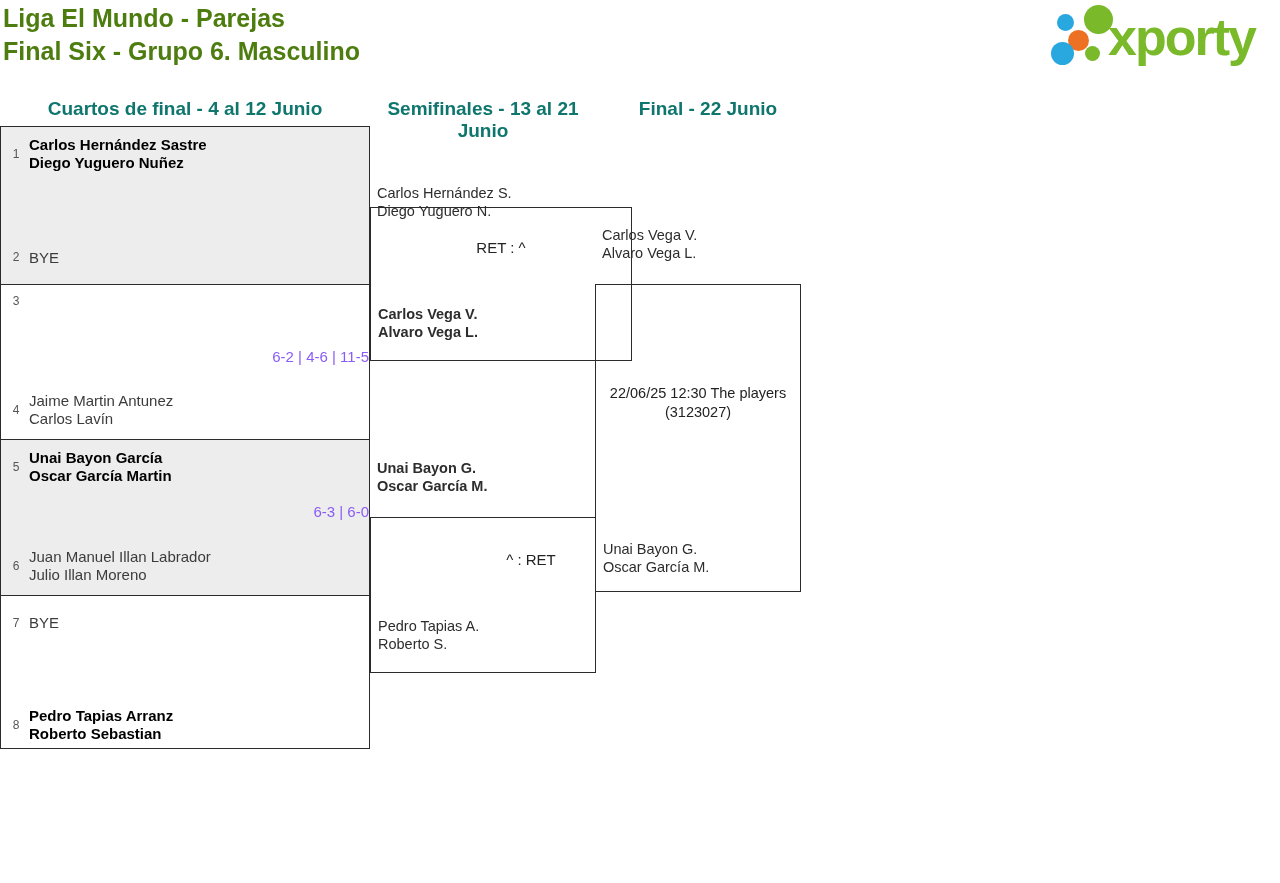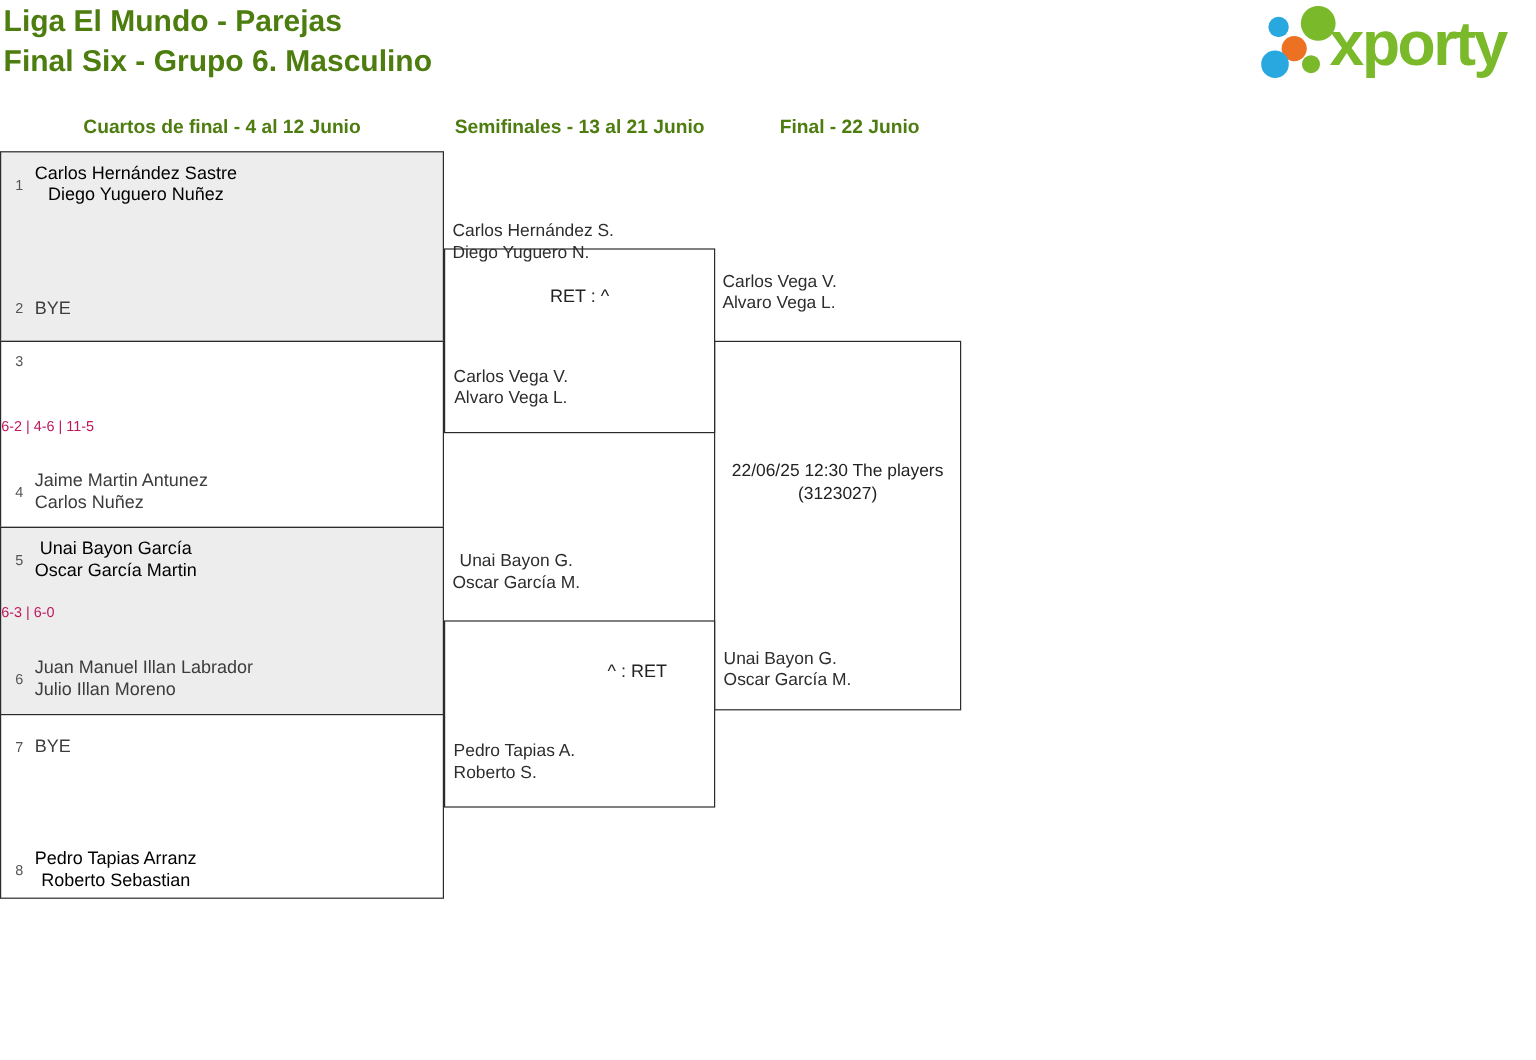--- a/index.html
+++ b/index.html
@@ -15,22 +15,22 @@
   .logo-dot{position:absolute;border-radius:50%;}
   .dot-blue-sm{left:9px;top:12px;width:17px;height:17px;background:#29a8e0;}
   .dot-green-lg{left:36px;top:3px;width:29px;height:29px;background:#79b92a;}
   .dot-orange{left:20px;top:28px;width:21px;height:21px;background:#ed7123;}
   .dot-blue-lg{left:3px;top:40px;width:23px;height:23px;background:#29a8e0;}
   .dot-green-sm{left:37px;top:44px;width:15px;height:15px;background:#79b92a;}
   .logo-word{position:absolute;left:60px;top:7px;font-size:52px;font-weight:700;
              color:#79b92a;letter-spacing:-2px;line-height:56px;}
 
   
-  .round-label{position:absolute;top:98px;font-size:16px;font-weight:700;
-               text-align:center;color:#4d7c0f;}
+  .round-label{position:absolute;top:98px;font-size:19px;font-weight:700;
+               text-align:center;color:#0f766e;}
   .round-qf{left:0;width:370px;}
   .round-sf{left:370px;width:226px;}
   .round-final{left:595px;width:226px;}
 
   
   .qf-block{position:absolute;left:0;width:370px;border:1px solid #2b2b2b;
             box-sizing:border-box;}
   .qf-a{top:126px;height:159px;background:#ededed;}
   .qf-b{top:284px;height:156px;background:#ffffff;}
   .qf-c{top:439px;height:157px;background:#ededed;}
@@ -38,29 +38,29 @@
 
   .team-row{position:absolute;left:8px;right:8px;display:flex;gap:6px;align-items:center;}
   .row-top{top:9px;}
   .row-bottom{bottom:12px;}
   .qf-a .row-bottom{bottom:18px;}
   .qf-d .row-top{top:18px;}
   .qf-d .row-bottom{bottom:6px;}
   .seed{flex:0 0 14px;width:14px;text-align:center;font-size:12px;color:#555;}
   .names{font-size:15px;line-height:17.5px;}
   .names div:empty{display:none;}
-  .w{font-weight:400;color:#000;text-align:center;}
+  .w{font-weight:700;color:#000;}
   .l{font-weight:400;color:#3c3c3c;}
-  .block-score{position:absolute;left:0;width:100%;top:63px;text-align:left;
-               font-size:12px;color:#be185d;}
+  .block-score{position:absolute;left:0;width:100%;top:63px;text-align:right;
+               font-size:15px;color:#8b5cf6;}
   .block-score:empty{display:none;}
 
   
   .match-box{position:absolute;border:1px solid #2b2b2b;box-sizing:border-box;}
-  .sf1-box{left:370px;top:207px;width:226px;height:154px;padding-left:44px;}
+  .sf1-box{left:370px;top:207px;width:262px;height:154px;padding-left:44px;}
   .sf2-box{left:370px;top:517px;width:226px;height:156px;}
   .final-box{left:595px;top:284px;width:206px;height:308px;}
 
   .feed-label{position:absolute;font-size:14.5px;line-height:18px;color:#2d2d2d;}
   .sf1-t1{left:377px;top:147px;margin-top:37px;}
   .sf2-t1{left:377px;top:459px;}
   .final-t1{left:602px;top:226px;}
   .box-score{position:absolute;left:0;width:100%;text-align:center;font-size:15px;color:#222;}
   .in-box-team{position:absolute;left:7px;font-size:14.5px;line-height:18px;color:#2d2d2d;}
   .sf1-t2{top:97px;}
@@ -112,21 +112,21 @@
 
   <div class="qf-block qf-b">
     <div class="team-row row-top">
       <span class="seed">3</span>
     </div>
     <div class="block-score">6-2 | 4-6 | 11-5</div>
     <div class="team-row row-bottom">
       <span class="seed">4</span>
       <span class="names l">
         <div>Jaime Martin Antunez</div>
-        <div>Carlos Nuñez</div>
+        <div>Carlos Lavín</div>
       </span>
     </div>
   </div>
 
   <div class="qf-block qf-c">
     <div class="team-row row-top">
       <span class="seed">5</span>
       <span class="names w">
         <div>Unai Bayon García</div>
         <div>Oscar García Martin</div>

